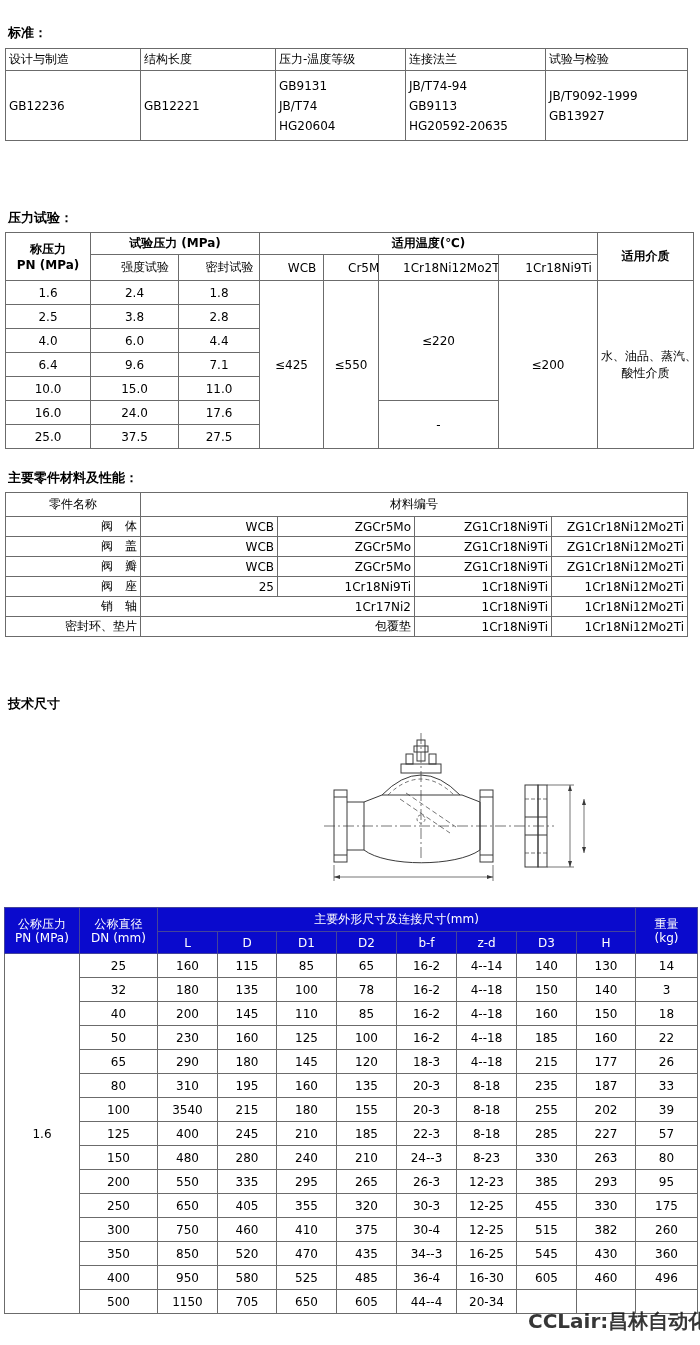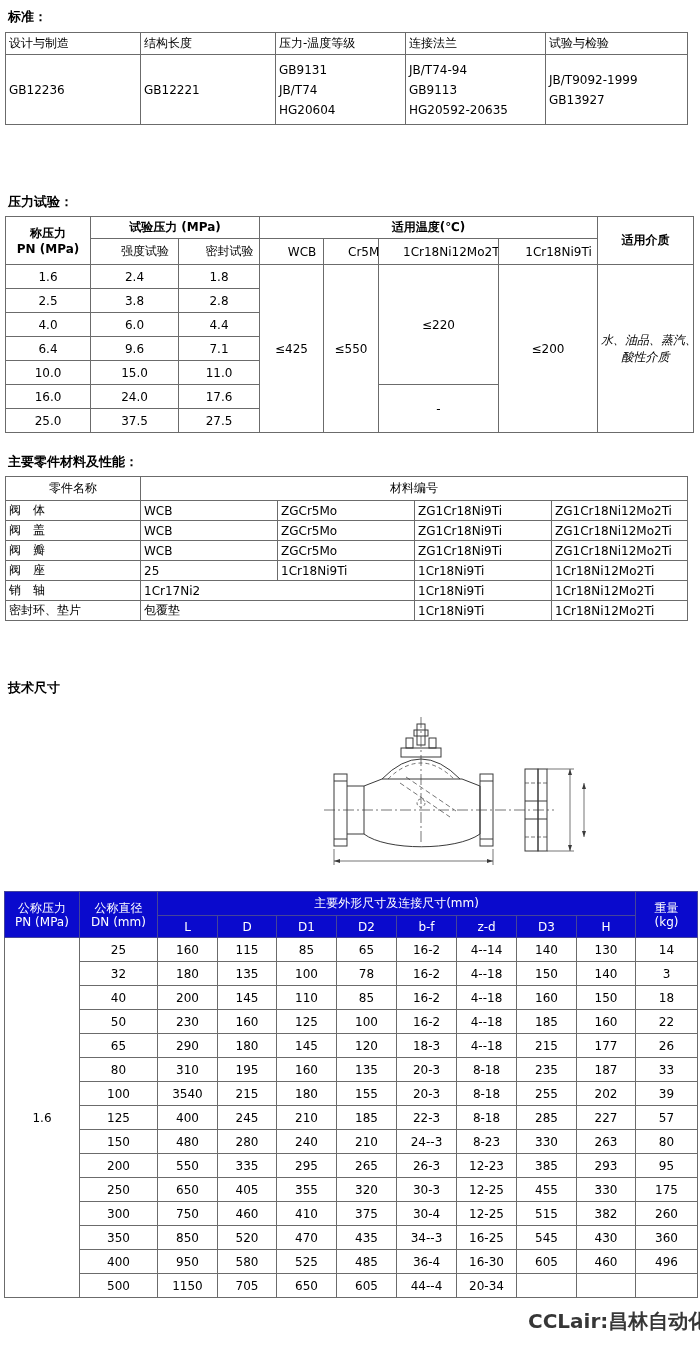--- a/index.html
+++ b/index.html
@@ -19,26 +19,26 @@
   .standards th { text-align:left; height:22px; }
   .standards td { text-align:left; height:70px; vertical-align:middle; }
   .standards td div { line-height:20px; }
   
   .t-press-title { margin-top:68px; }
   .pressure { width:688px; margin-top:5px; }
   .pressure th, .pressure td { text-align:center; }
   .pressure .hr1 th { height:22px;font-weight:bold; }
   .pressure .hr2 th { height:26px;padding-left:24px; }
   .pressure td { height:24px; }
-  .pressure .medium div { line-height:17px;font-style:italic; }
+  .pressure .medium div { line-height:17px; }
   
   .t-mat-title { margin-top:20px; }
   .materials { width:682px; margin-top:5px; }
   .materials th { height:24px; text-align:center; }
-  .materials td { height:16px; text-align:left; }
+  .materials td { height:16px; text-align:right; }
   
   .t-dim-title { margin-top:58px; }
   .drawing { margin-top:16px; margin-left:322px; display:block; }
   
   .dims { width:693px; margin-left:4px; margin-top:18px; }
   .dims th {
     background:#0a0acd; color:#ffffff; text-align:center; border-color:#44449a;
   }
   .dims .hr1 th { height:24px; }
   .dims .hr2 th { height:22px; }
@@ -47,21 +47,21 @@
   .watermark {
     position:absolute; top:1308px; left:528px; font-size:20px;
     font-weight:bold; color:rgba(10,10,10,0.82); white-space:nowrap;
   }
 </style>
 </head>
 <body>
 
 <div>
 
-  <div class="sec-title" style="padding-top:8px;">标准：</div>
+  <div class="sec-title" style="padding-top:24px;">标准：</div>
   <table class="standards">
     <colgroup>
         <col style="width:135px">
         <col style="width:135px">
         <col style="width:130px">
         <col style="width:140px">
         <col style="width:142px">
       </colgroup>
     <tbody>
         <tr>

